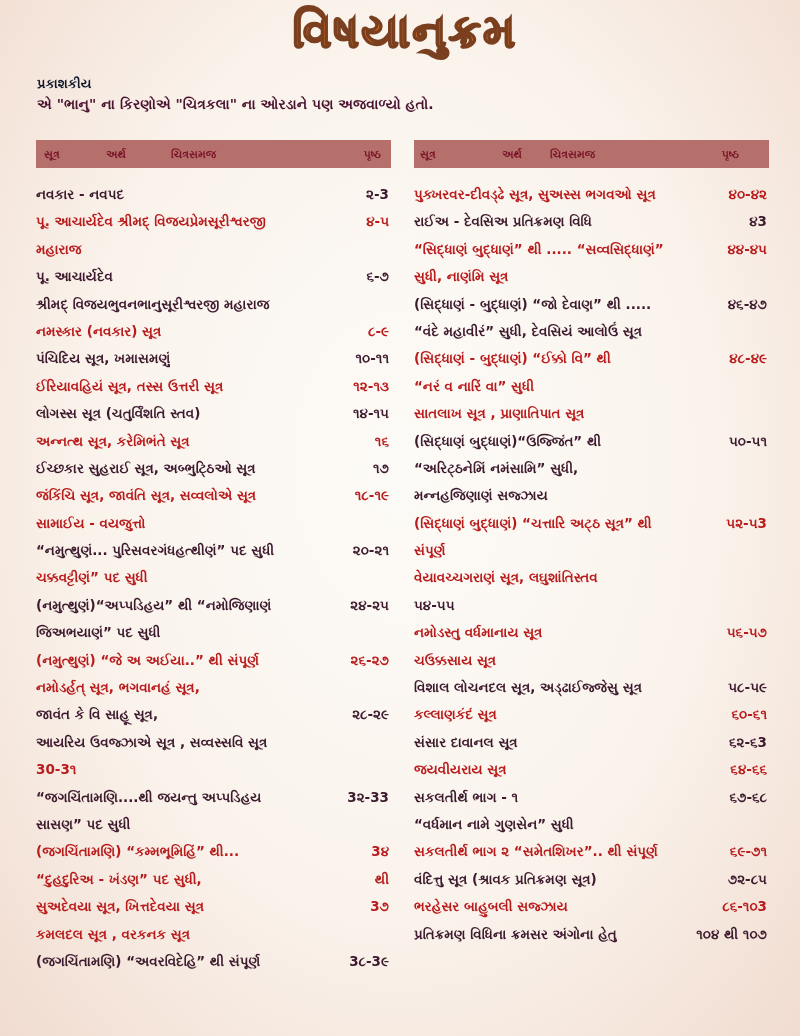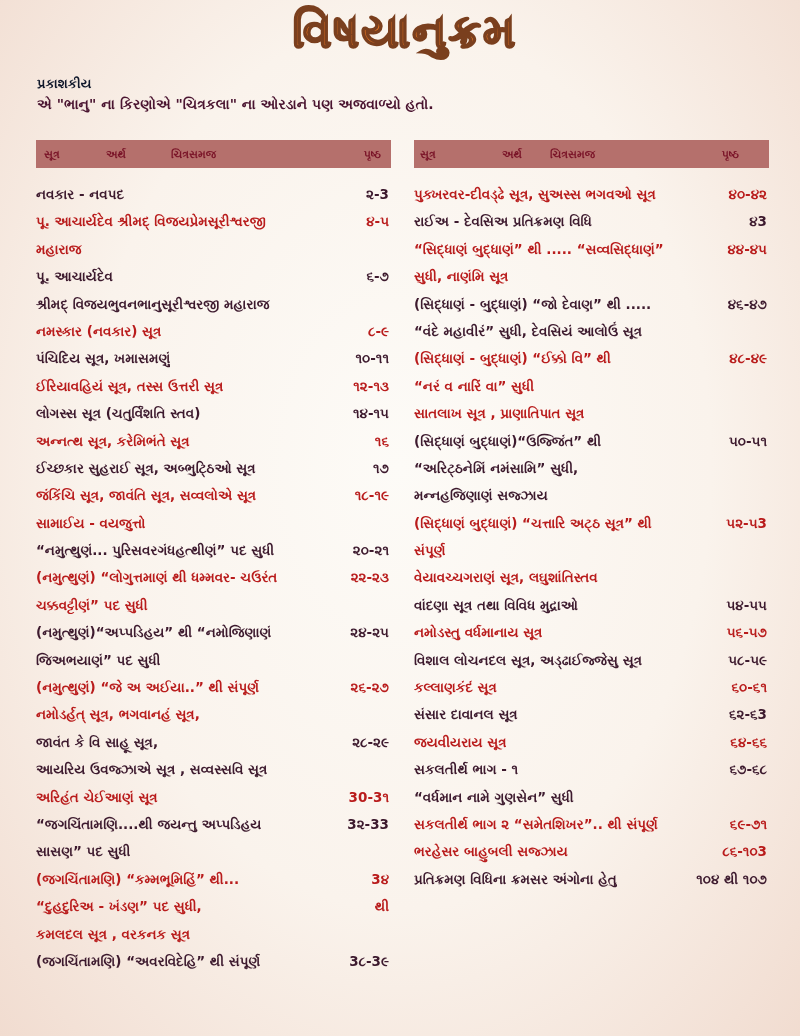--- a/index.html
+++ b/index.html
@@ -108,24 +108,20 @@
       </div>
       <div class="row c-pink">
         <span class="t">સામાઈય - વયજુત્તો</span>
         <span class="p"></span>
       </div>
       <div class="row c-dark">
         <span class="t">“નમુત્થુણં... પુરિસવરગંધહત્થીણં” પદ સુધી</span>
         <span class="p">૨૦-૨૧</span>
       </div>
       <div class="row c-pink">
-        <span class="t">(નમુત્થુણં) “લોગુત્તમાણં થી ધમ્મવર- ચઉરંત</span>
-        <span class="p">૨૨-૨૩</span>
-      </div>
-      <div class="row c-pink">
         <span class="t">ચક્કવટ્ટીણં” પદ સુધી</span>
         <span class="p"></span>
       </div>
       <div class="row c-dark">
         <span class="t">(નમુત્થુણં)“અપ્પડિહય” થી “નમોજિણાણં</span>
         <span class="p">૨૪-૨૫</span>
       </div>
       <div class="row c-dark">
         <span class="t">જિઅભયાણં” પદ સુધી</span>
         <span class="p"></span>
@@ -140,38 +136,41 @@
       </div>
       <div class="row c-dark">
         <span class="t">જાવંત કે વિ સાહૂ સૂત્ર,</span>
         <span class="p">૨૮-૨૯</span>
       </div>
       <div class="row c-dark">
         <span class="t">આયરિય ઉવજ્ઝાએ સૂત્ર , સવ્વસ્સવિ સૂત્ર</span>
         <span class="p"></span>
       </div>
       <div class="row c-pink">
-        <span class="t">અરિહંત ચેઈઆણં સૂત્ર</span>
         <span class="p">30-3૧</span>
       </div>
       <div class="row c-dark">
         <span class="t">“જગચિંતામણિ....થી જયન્તુ અપ્પડિહય</span>
         <span class="p">3૨-33</span>
       </div>
       <div class="row c-dark">
         <span class="t">સાસણ” પદ સુધી</span>
         <span class="p"></span>
       </div>
       <div class="row c-pink">
         <span class="t">(જગચિંતામણિ) “કમ્મભૂમિહિં” થી...</span>
         <span class="p">3૪</span>
       </div>
       <div class="row c-pink">
         <span class="t">“દુહદુરિઅ - ખંડણ” પદ સુધી,</span>
         <span class="p">થી</span>
+      </div>
+      <div class="row c-pink">
+        <span class="t">સુઅદેવયા સૂત્ર, ખિત્તદેવયા સૂત્ર</span>
+        <span class="p">3૭</span>
       </div>
       <div class="row c-pink">
         <span class="t">કમલદલ સૂત્ર , વરકનક સૂત્ર</span>
         <span class="p"></span>
       </div>
       <div class="row c-dark">
         <span class="t">(જગચિંતામણિ) “અવરવિદેહિ” થી સંપૂર્ણ</span>
         <span class="p">3૮-3૯</span>
       </div>
     </div>
@@ -239,27 +238,30 @@
       </div>
       <div class="row c-pink">
         <span class="t">સંપૂર્ણ</span>
         <span class="p"></span>
       </div>
       <div class="row c-pink">
         <span class="t">વેયાવચ્ચગરાણં સૂત્ર, લઘુશાંતિસ્તવ</span>
         <span class="p"></span>
       </div>
       <div class="row c-dark">
-        <span class="t">વાંદણા સૂત્ર તથા વિવિધ મુદ્રાઓ</span>
         <span class="p">૫૪-૫૫</span>
       </div>
       <div class="row c-pink">
         <span class="t">નમોડસ્તુ વર્ધમાનાય સૂત્ર</span>
         <span class="p">૫૬-૫૭</span>
       </div>
+      <div class="row c-pink">
+        <span class="t">ચઉક્કસાય સૂત્ર</span>
+        <span class="p"></span>
+      </div>
       <div class="row c-dark">
         <span class="t">વિશાલ લોચનદલ સૂત્ર, અડ્ઢાઈજ્જેસુ સૂત્ર</span>
         <span class="p">૫૮-૫૯</span>
       </div>
       <div class="row c-pink">
         <span class="t">કલ્લાણકંદં સૂત્ર</span>
         <span class="p">૬૦-૬૧</span>
       </div>
       <div class="row c-dark">
         <span class="t">સંસાર દાવાનલ સૂત્ર</span>
@@ -274,20 +276,24 @@
         <span class="p">૬૭-૬૮</span>
       </div>
       <div class="row c-dark">
         <span class="t">“વર્ધમાન નામે ગુણસેન” સુધી</span>
         <span class="p"></span>
       </div>
       <div class="row c-pink">
         <span class="t">સકલતીર્થ ભાગ ૨ “સમેતશિખર”.. થી સંપૂર્ણ</span>
         <span class="p">૬૯-૭૧</span>
       </div>
+      <div class="row c-dark">
+        <span class="t">વંદિત્તુ સૂત્ર (શ્રાવક પ્રતિક્રમણ સૂત્ર)</span>
+        <span class="p">૭૨-૮૫</span>
+      </div>
       <div class="row c-pink">
         <span class="t">ભરહેસર બાહુબલી સજ્ઝાય</span>
         <span class="p">૮૬-૧૦3</span>
       </div>
       <div class="row c-dark">
         <span class="t">પ્રતિક્રમણ વિધિના ક્રમસર અંગોના હેતુ</span>
         <span class="p">૧૦૪ થી ૧૦૭</span>
       </div>
     </div>
 </div>

